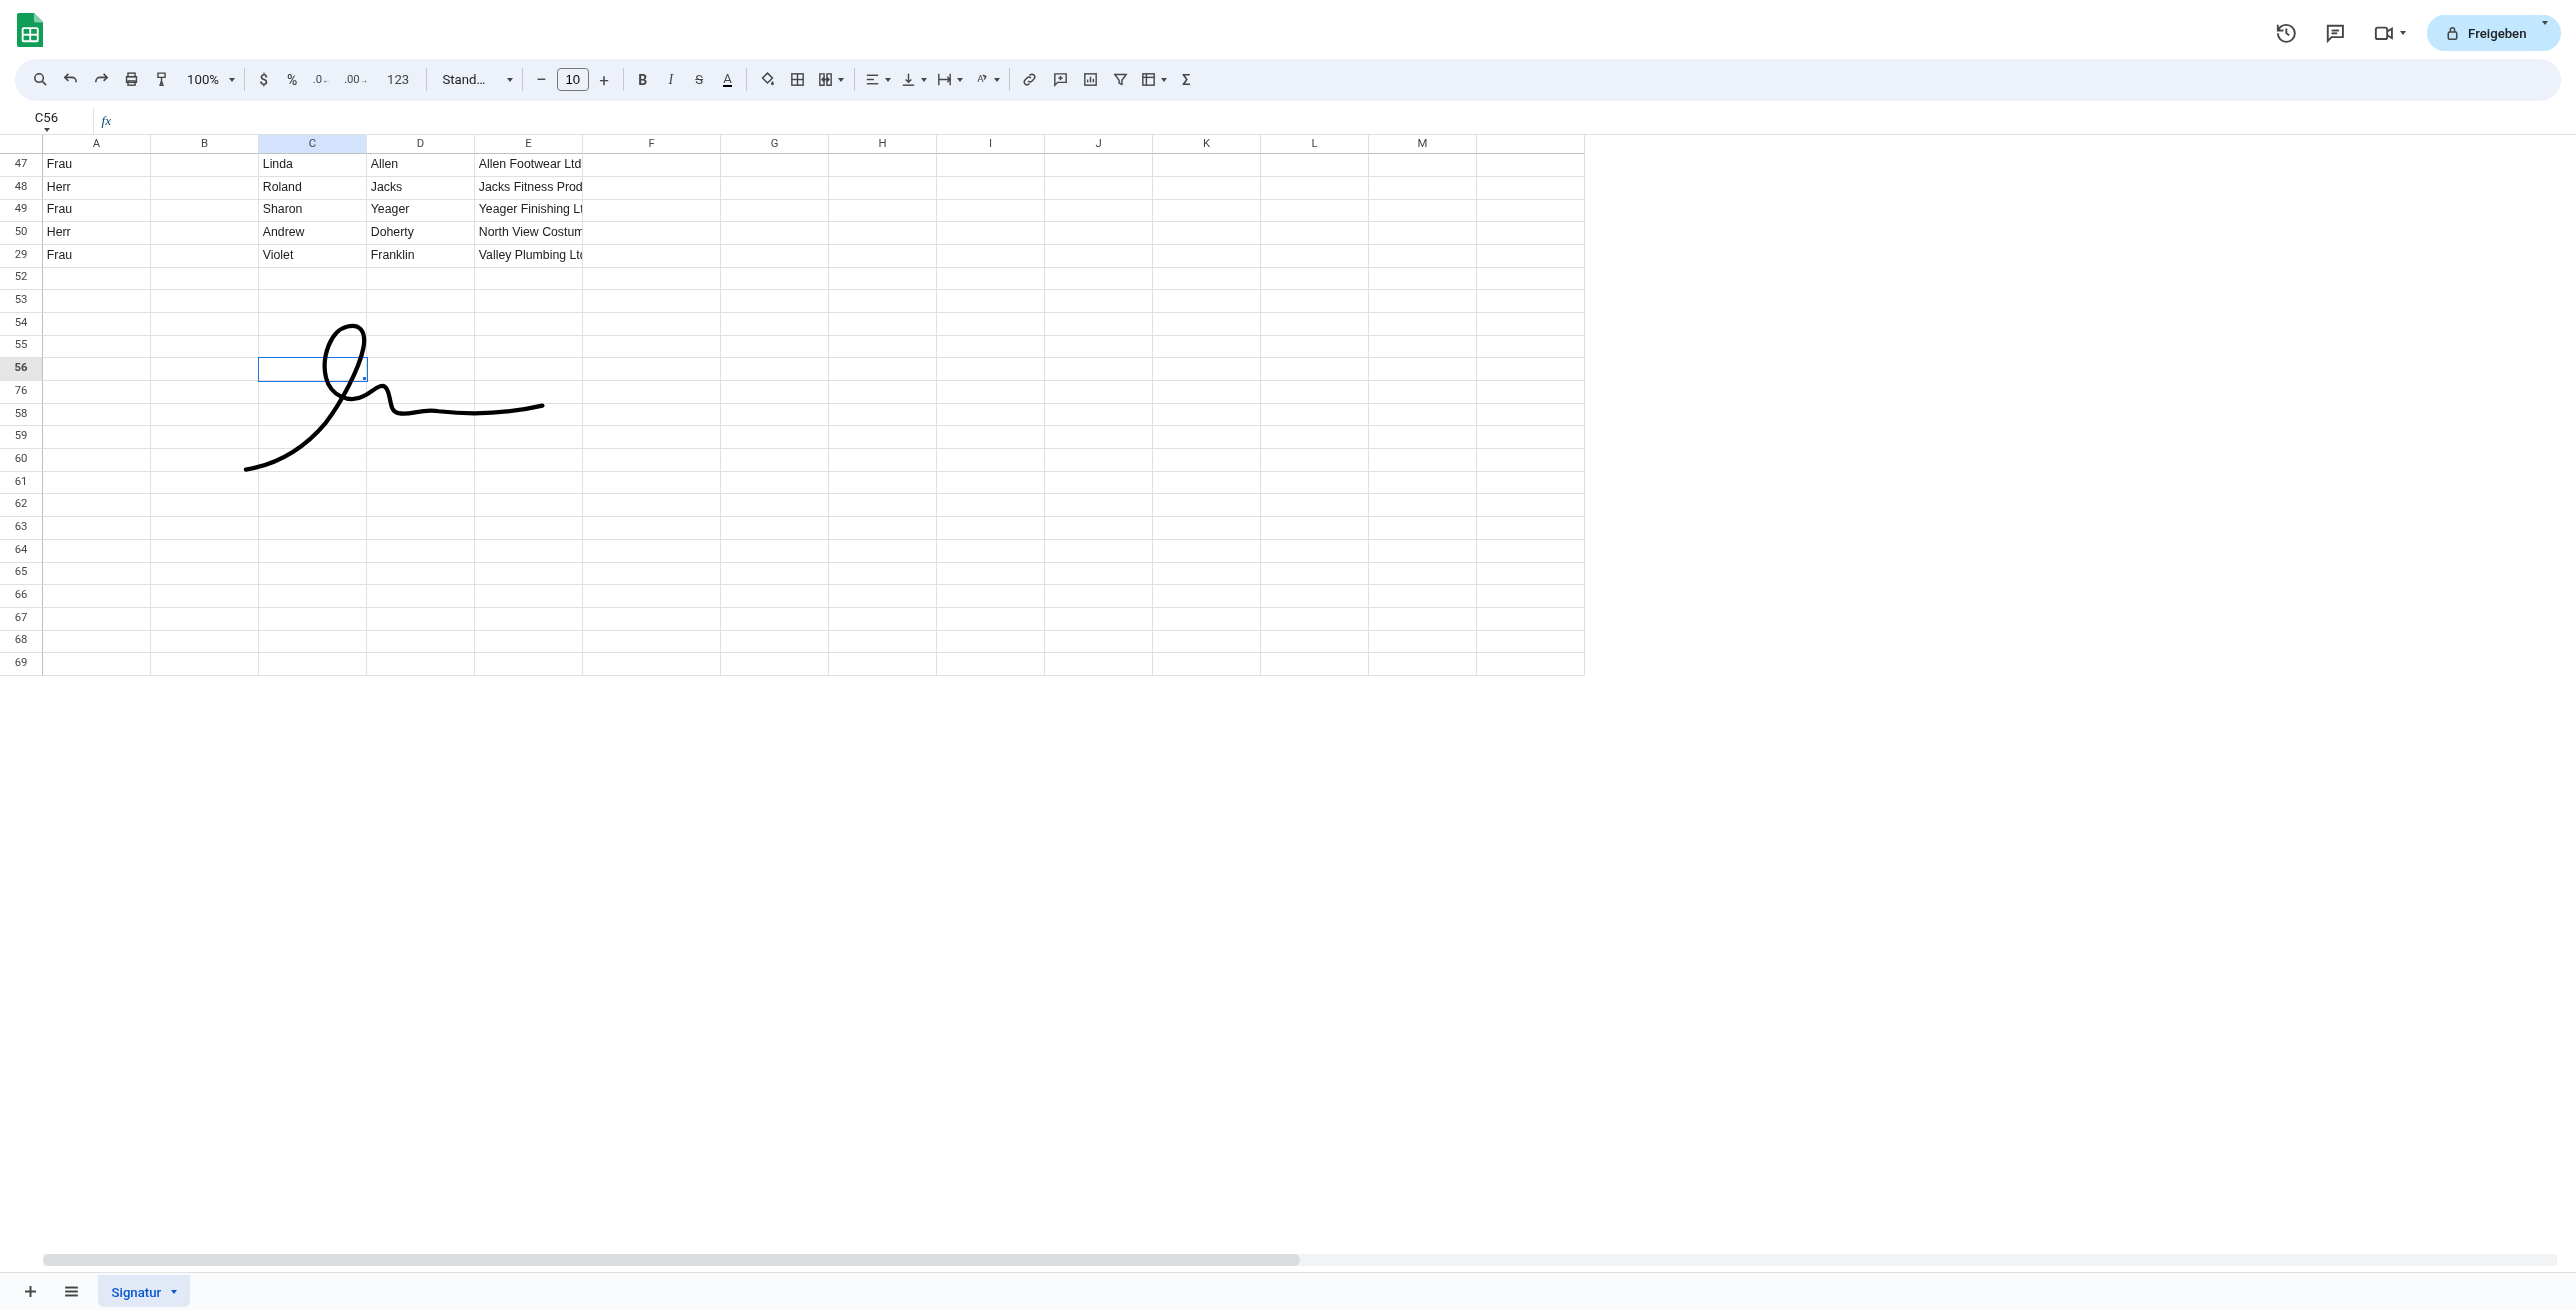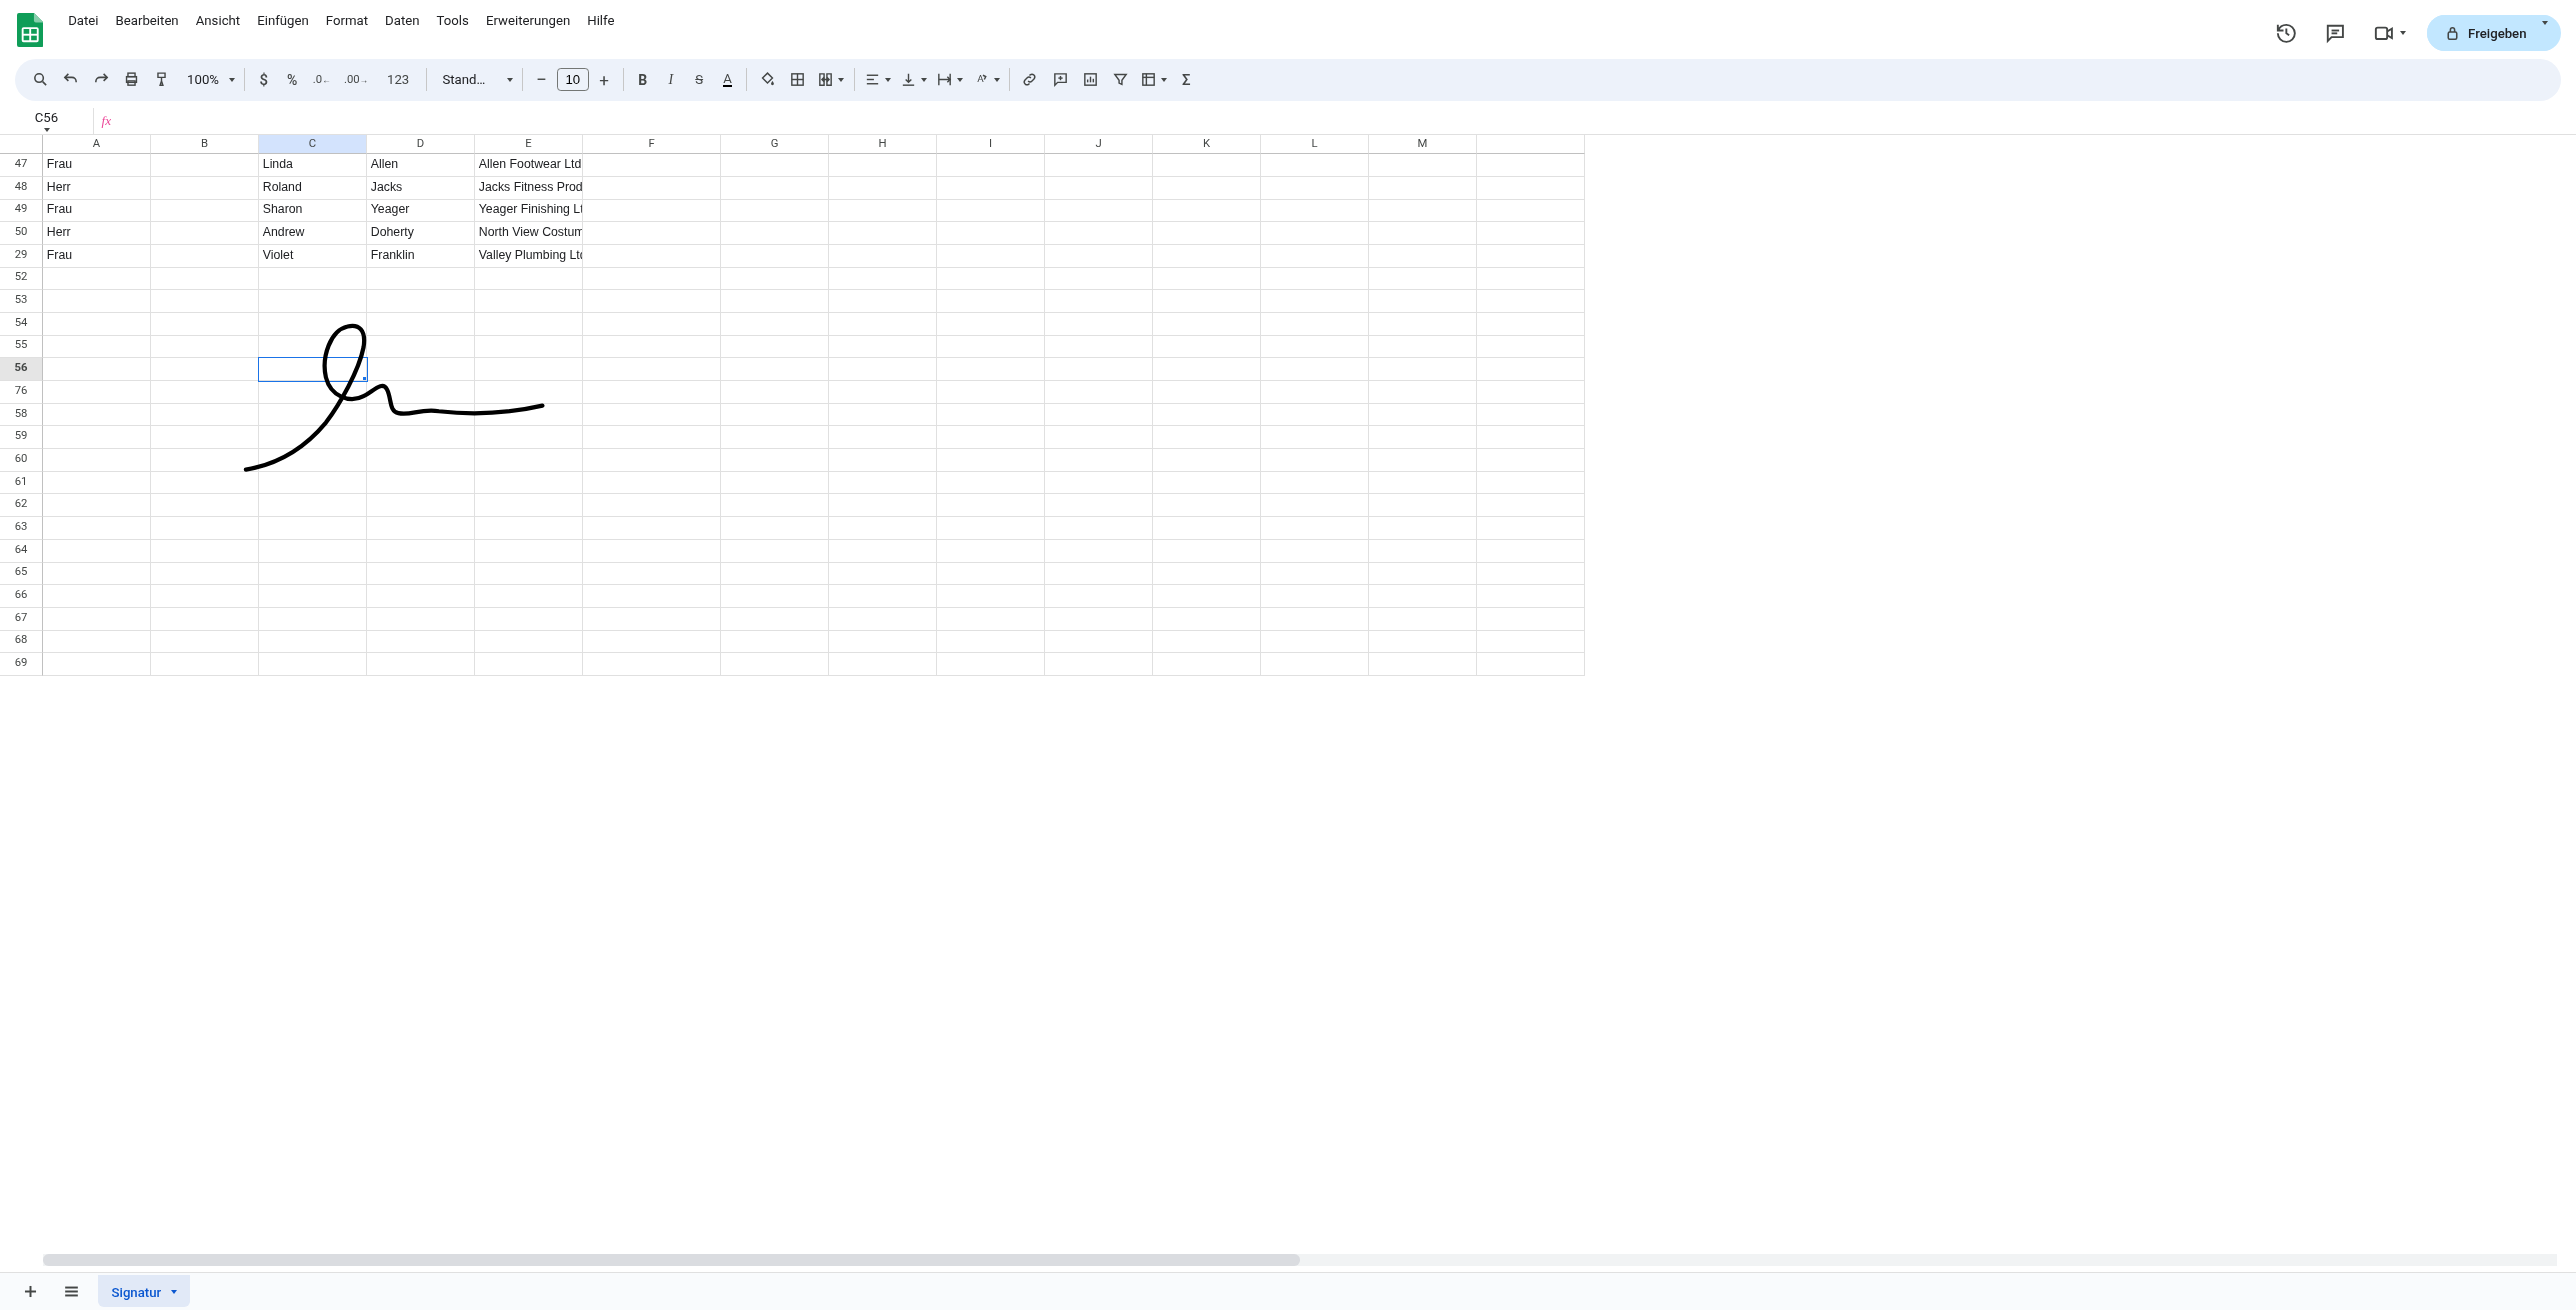--- a/index.html
+++ b/index.html
@@ -29,21 +29,21 @@
 .tb-combo { display: flex; align-items: center; gap: 3.8px; padding: 1.9px 3.8px; cursor: pointer; }
 .font-sel { width: 66px; overflow: hidden; white-space: nowrap; text-overflow: ellipsis; }
 .size-box { display: flex; align-items: center; gap: 1.9px; }
 .size-input { width: 32px; height: 22.7px; border: 0.9px solid #747775; border-radius: 3.8px; text-align: center; font-size: 13.2px; background: transparent; }
 .text-color-u { border-bottom: 2.8px solid #000; padding-bottom: 0; line-height: 13.2px;}
 
 
 .namebox-row { display: flex; align-items: center; border-bottom: 0.9px solid #e0e0e0; height: 26.4px; }
 .name-box { width: 94px; padding: 1.9px 7.6px; font-size: 13.2px; display: flex; align-items: center; justify-content: space-between; border-right: 0.9px solid #e0e0e0; height: 100%; flex-direction: column; }
 .fx-area { display: flex; align-items: center; padding: 0 7.6px; gap: 7.6px; flex:1; height:100%; }
-.fx-icon { color: #ec4899; font-style: italic; font-family: serif; }
+.fx-icon { color: #0c4a6e; font-style: italic; font-family: serif; }
 
 
 .grid-wrap { position: relative; height: calc(100vh - 179px); overflow: hidden; }
 .grid { display: grid; grid-template-columns: 43px 108px 108px 108px 108px 108px 138px 108px 108px 108px 108px 108px 108px 108px 108px; font-size: 12.3px; }
 .col-hdr { background: #fff; border-right: 0.9px solid #e0e0e0; border-bottom: 0.9px solid #c0c0c0; text-align: center; padding: 2.8px 0; color: #444746; font-size: 11.3px; position: sticky; top: 0; }
 .col-hdr.sel { background: #d3e3fd; }
 .row-hdr { background: #fff; border-right: 0.9px solid #c0c0c0; border-bottom: 0.9px solid #e0e0e0; text-align: center; padding: 2.8px 0; color: #444746; font-size: 11.3px; }
 .row-hdr.sel { background: #e5e5e5; font-weight:700; }
 .cell { border-right: 0.9px solid #e0e0e0; border-bottom: 0.9px solid #e0e0e0; padding: 2.8px 3.8px; height: 22.7px; overflow: hidden; white-space: nowrap; background: #fff; font-family: Arial, sans-serif; }
 .cell.selected { outline: 1.9px solid #1a73e8; outline-offset: -0.9px; position: relative; }
@@ -72,31 +72,20 @@
   <div class="logo">
     <svg width="26.4" height="34" viewBox="0 0 28 36">
         <path fill="#0f9d58" d="M2 0h16l10 10v24a2 2 0 0 1-2 2H2a2 2 0 0 1-2-2V2a2 2 0 0 1 2-2z"></path>
         <path fill="#87ceac" d="M18 0l10 10H20a2 2 0 0 1-2-2V0z"></path>
         <rect x="6" y="16" width="16" height="14" rx="1" fill="none" stroke="#fff" stroke-width="2"></rect>
         <line x1="14" y1="16" x2="14" y2="30" stroke="#fff" stroke-width="2"></line>
         <line x1="6" y1="23" x2="22" y2="23" stroke="#fff" stroke-width="2"></line>
       </svg>
   </div>
   <div class="title-area">
-    <div class="menu-bar">
-      <span class="menu-item">Datei</span>
-      <span class="menu-item">Bearbeiten</span>
-      <span class="menu-item">Ansicht</span>
-      <span class="menu-item">Einfügen</span>
-      <span class="menu-item">Format</span>
-      <span class="menu-item">Daten</span>
-      <span class="menu-item">Tools</span>
-      <span class="menu-item">Erweiterungen</span>
-      <span class="menu-item">Hilfe</span>
-    </div>
   </div>
   <div class="header-right">
     <span class="hr-icon">
         <svg width="22.7" height="22.7" viewBox="0 0 24 24" fill="none" stroke="#444746" stroke-width="2">
           <path d="M3 12a9 9 0 109-9 9 9 0 00-8.5 6M3 3v6h6"></path>
           <path d="M12 7v5l3 2"></path>
         </svg>
       </span>
     <span class="hr-icon">
         <svg width="22.7" height="22.7" viewBox="0 0 24 24" fill="none" stroke="#444746" stroke-width="2">

